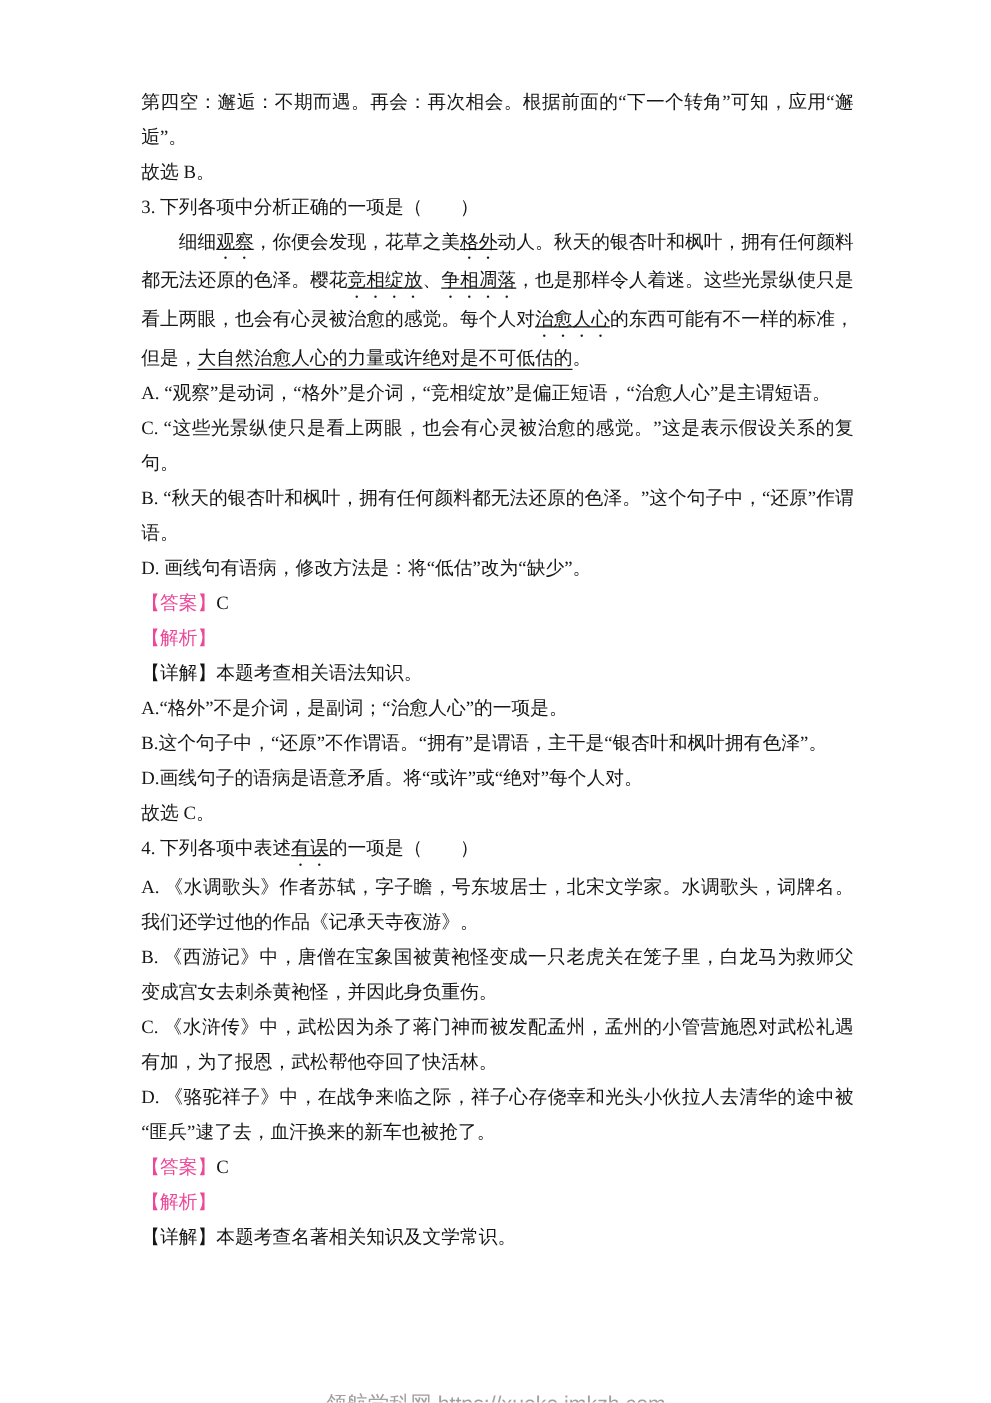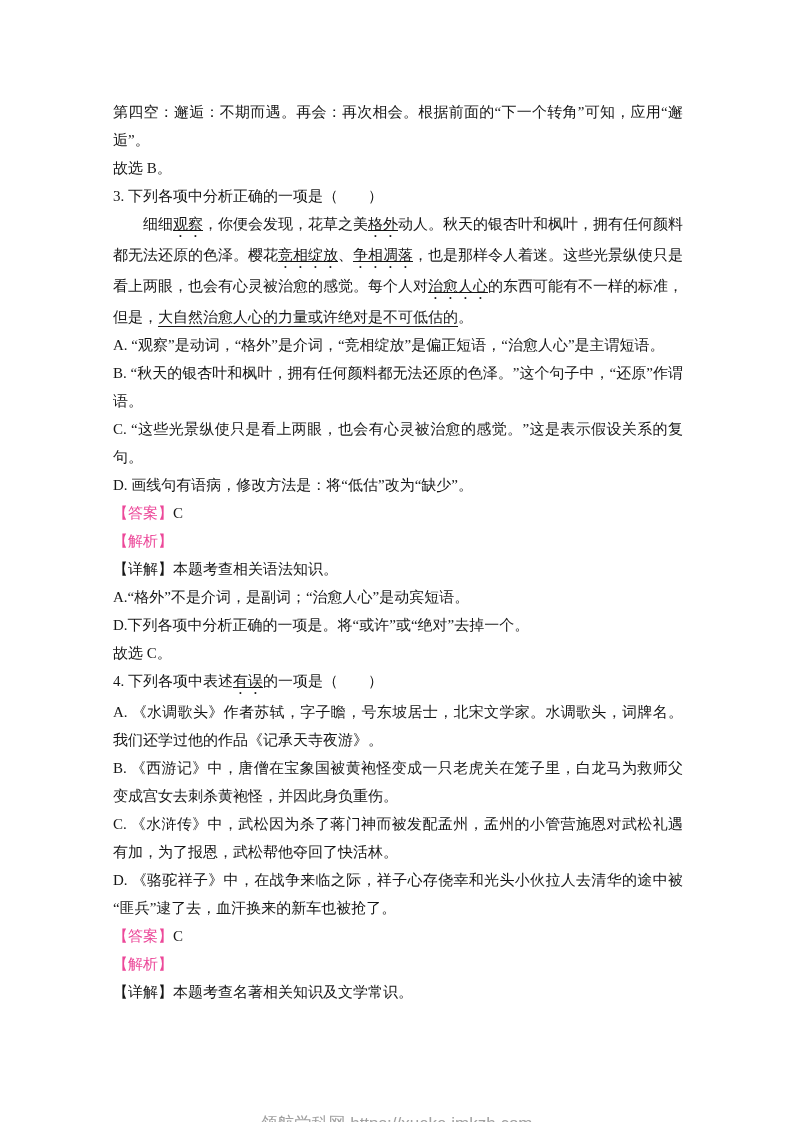--- a/index.html
+++ b/index.html
@@ -10,21 +10,21 @@
   .page {
     position:relative;
     width:793px;
     height:1122px;
     background:#ffffff;
     overflow:hidden;
   }
   .content {
     position:absolute;
     left:113px;
-    top:98px;
+    top:68px;
     width:570px;
     font-size:15px;
     line-height:28px;
     color:#161616;
     text-align:justify;
     text-justify:inter-ideograph;
   }
   .line { margin:0; }
   .indent { text-indent:2em; }
   .seg-dot {
@@ -54,28 +54,29 @@
 </head>
 <body>
 
 <div class="page">
   <div class="content">
       <p class="line"><span>第四空：邂逅：不期而遇。再会：再次相会。根据前面的“下一个转角”可知，应用“邂逅”。</span></p>
       <p class="line"><span>故选 B。</span></p>
       <p class="line"><span>3. 下列各项中分析正确的一项是（　　）</span></p>
       <p class="line indent"><span>细细</span><span class="seg-dot">观察</span><span>，你便会发现，花草之美</span><span class="seg-dot">格外</span><span>动人。秋天的银杏叶和枫叶，拥有任何颜料都无法还原的色泽。樱花</span><span class="seg-dot">竞相绽放</span><span>、</span><span class="seg-dot">争相凋落</span><span>，也是那样令人着迷。这些光景纵使只是看上两眼，也会有心灵被治愈的感觉。每个人对</span><span class="seg-dot">治愈人心</span><span>的东西可能有不一样的标准，但是，</span><span class="seg-u">大自然治愈人心的力量或许绝对是不可低估的</span><span>。</span></p>
       <p class="line"><span>A. “观察”是动词，“格外”是介词，“竞相绽放”是偏正短语，“治愈人心”是主谓短语。</span></p>
+      <p class="line"><span>C. “这些光景纵使只是看上两眼，也会有心灵被治愈的感觉。”这是表示假设关系的复句。</span></p>
       <p class="line"><span>B. “秋天的银杏叶和枫叶，拥有任何颜料都无法还原的色泽。”这个句子中，“还原”作谓语。</span></p>
-      <p class="line"><span>C. “这些光景纵使只是看上两眼，也会有心灵被治愈的感觉。”这是表示假设关系的复句。</span></p>
       <p class="line"><span>D. 画线句有语病，修改方法是：将“低估”改为“缺少”。</span></p>
       <p class="line"><span class="seg-blue">【答案】</span><span>C</span></p>
       <p class="line"><span class="seg-blue">【解析】</span></p>
       <p class="line"><span>【详解】本题考查相关语法知识。</span></p>
-      <p class="line"><span>A.“格外”不是介词，是副词；“治愈人心”是动宾短语。</span></p>
-      <p class="line"><span>D.下列各项中分析正确的一项是。将“或许”或“绝对”去掉一个。</span></p>
+      <p class="line"><span>A.“格外”不是介词，是副词；“治愈人心”的一项是。</span></p>
+      <p class="line"><span>B.这个句子中，“还原”不作谓语。“拥有”是谓语，主干是“银杏叶和枫叶拥有色泽”。</span></p>
+      <p class="line"><span>D.画线句子的语病是语意矛盾。将“或许”或“绝对”每个人对。</span></p>
       <p class="line"><span>故选 C。</span></p>
       <p class="line"><span>4. 下列各项中表述</span><span class="seg-dot">有误</span><span>的一项是（　　）</span></p>
       <p class="line"><span>A. 《水调歌头》作者苏轼，字子瞻，号东坡居士，北宋文学家。水调歌头，词牌名。我们还学过他的作品《记承天寺夜游》。</span></p>
       <p class="line"><span>B. 《西游记》中，唐僧在宝象国被黄袍怪变成一只老虎关在笼子里，白龙马为救师父变成宫女去刺杀黄袍怪，并因此身负重伤。</span></p>
       <p class="line"><span>C. 《水浒传》中，武松因为杀了蒋门神而被发配孟州，孟州的小管营施恩对武松礼遇有加，为了报恩，武松帮他夺回了快活林。</span></p>
       <p class="line"><span>D. 《骆驼祥子》中，在战争来临之际，祥子心存侥幸和光头小伙拉人去清华的途中被“匪兵”逮了去，血汗换来的新车也被抢了。</span></p>
       <p class="line"><span class="seg-blue">【答案】</span><span>C</span></p>
       <p class="line"><span class="seg-blue">【解析】</span></p>
       <p class="line"><span>【详解】本题考查名著相关知识及文学常识。</span></p>
     </div>

